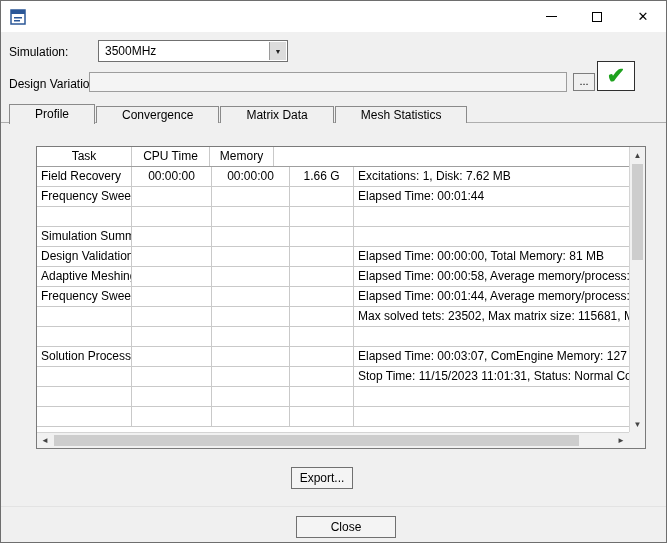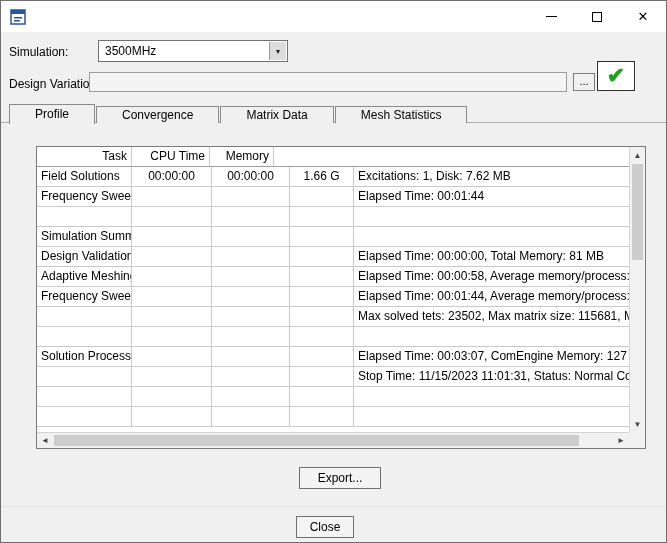--- a/index.html
+++ b/index.html
@@ -50,44 +50,44 @@
   .grid { position:absolute; left:35px; top:145px; width:610px; height:303px; background:#ffffff;
           border:1px solid #7a7a7a; }
   .grid-content { position:absolute; left:0; top:0; right:16px; bottom:16px; overflow:hidden;
                   background:#fff; }
   .thead, .trow { display:flex; height:20px; border-bottom:1px solid #c9c9c9; background:#fff; }
   .thead { border-bottom:1px solid #9f9f9f; }
   .cell { flex:none; border-right:1px solid #c9c9c9; padding:0 4px; white-space:nowrap;
           overflow:hidden; line-height:19px; }
   .c0 { width:95px; } .c1 { width:80px; } .c2 { width:78px; } .c3 { width:64px; }
   .c4 { width:340px; border-right:none; }
-  .hcell { text-align:right; }
+  .hcell { text-align:center; }
   .trow .c1, .trow .c2, .trow .c3 { text-align:center; }
 
   
   .vscroll { position:absolute; top:0; right:0; width:16px; bottom:16px; background:#f1f1f1;
              border-left:1px solid #d4d4d4; }
   .sb-btn { position:absolute; width:100%; height:16px; display:flex; align-items:center;
             justify-content:center; font-size:8px; color:#444; }
   .v-up { top:0; } .v-down { bottom:0; }
   .v-thumb { position:absolute; left:2px; right:2px; top:17px; height:96px; background:#cdcdcd; }
   .hscroll { position:absolute; left:0; bottom:0; right:16px; height:16px; background:#f1f1f1;
              border-top:1px solid #d4d4d4; }
   .hsb-btn { position:absolute; height:100%; width:16px; display:flex; align-items:center;
              justify-content:center; font-size:8px; color:#444; }
   .h-left { left:0; } .h-right { right:0; }
   .h-thumb { position:absolute; top:2px; bottom:2px; left:17px; width:525px; background:#cdcdcd; }
   .sb-corner { position:absolute; right:0; bottom:0; width:16px; height:16px; background:#f1f1f1; }
 
   
   .btn { background:#f4f4f4; border:1px solid #707070; display:flex; align-items:center;
          justify-content:center; font-size:12px; }
-  .export-btn { position:absolute; left:298px; top:466px; width:82px; height:22px; }
+  .export-btn { position:absolute; left:290px; top:466px; width:62px; height:22px; }
   .bottom-sep { position:absolute; left:0; top:505px; right:0; height:1px; background:#e3e3e3; }
-  .close-btn { position:absolute; left:295px; top:515px; width:58px; height:22px; }
+  .close-btn { position:absolute; left:295px; top:515px; width:100px; height:22px; }
 </style>
 </head>
 <body>
 
 <div class="dialog">
 
   <div class="titlebar">
     <svg class="app-icon" viewBox="0 0 16 16">
       <rect x="1" y="1" width="14" height="14" fill="#ffffff" stroke="#2b5797" stroke-width="1.5"></rect>
       <rect x="1" y="1" width="14" height="4" fill="#2b5797"></rect>
@@ -133,21 +133,21 @@
   <div class="grid">
     <div class="grid-content">
       <div class="thead">
           <div class="cell hcell c0">Task</div>
           <div class="cell hcell c2">CPU Time</div>
           <div class="cell hcell c3">Memory</div>
           <div class="cell hcell c4"></div>
         </div>
       <div>
           <div class="trow">
-            <div class="cell c0">Field Solutions</div>
+            <div class="cell c0">Field Recovery</div>
             <div class="cell c1">00:00:00</div>
             <div class="cell c2">00:00:00</div>
             <div class="cell c3">1.66 G</div>
             <div class="cell c4">Excitations: 1, Disk: 7.62 MB</div>
           </div>
           <div class="trow">
             <div class="cell c0">Frequency Sweep</div>
             <div class="cell c1"></div>
             <div class="cell c2"></div>
             <div class="cell c3"></div>

